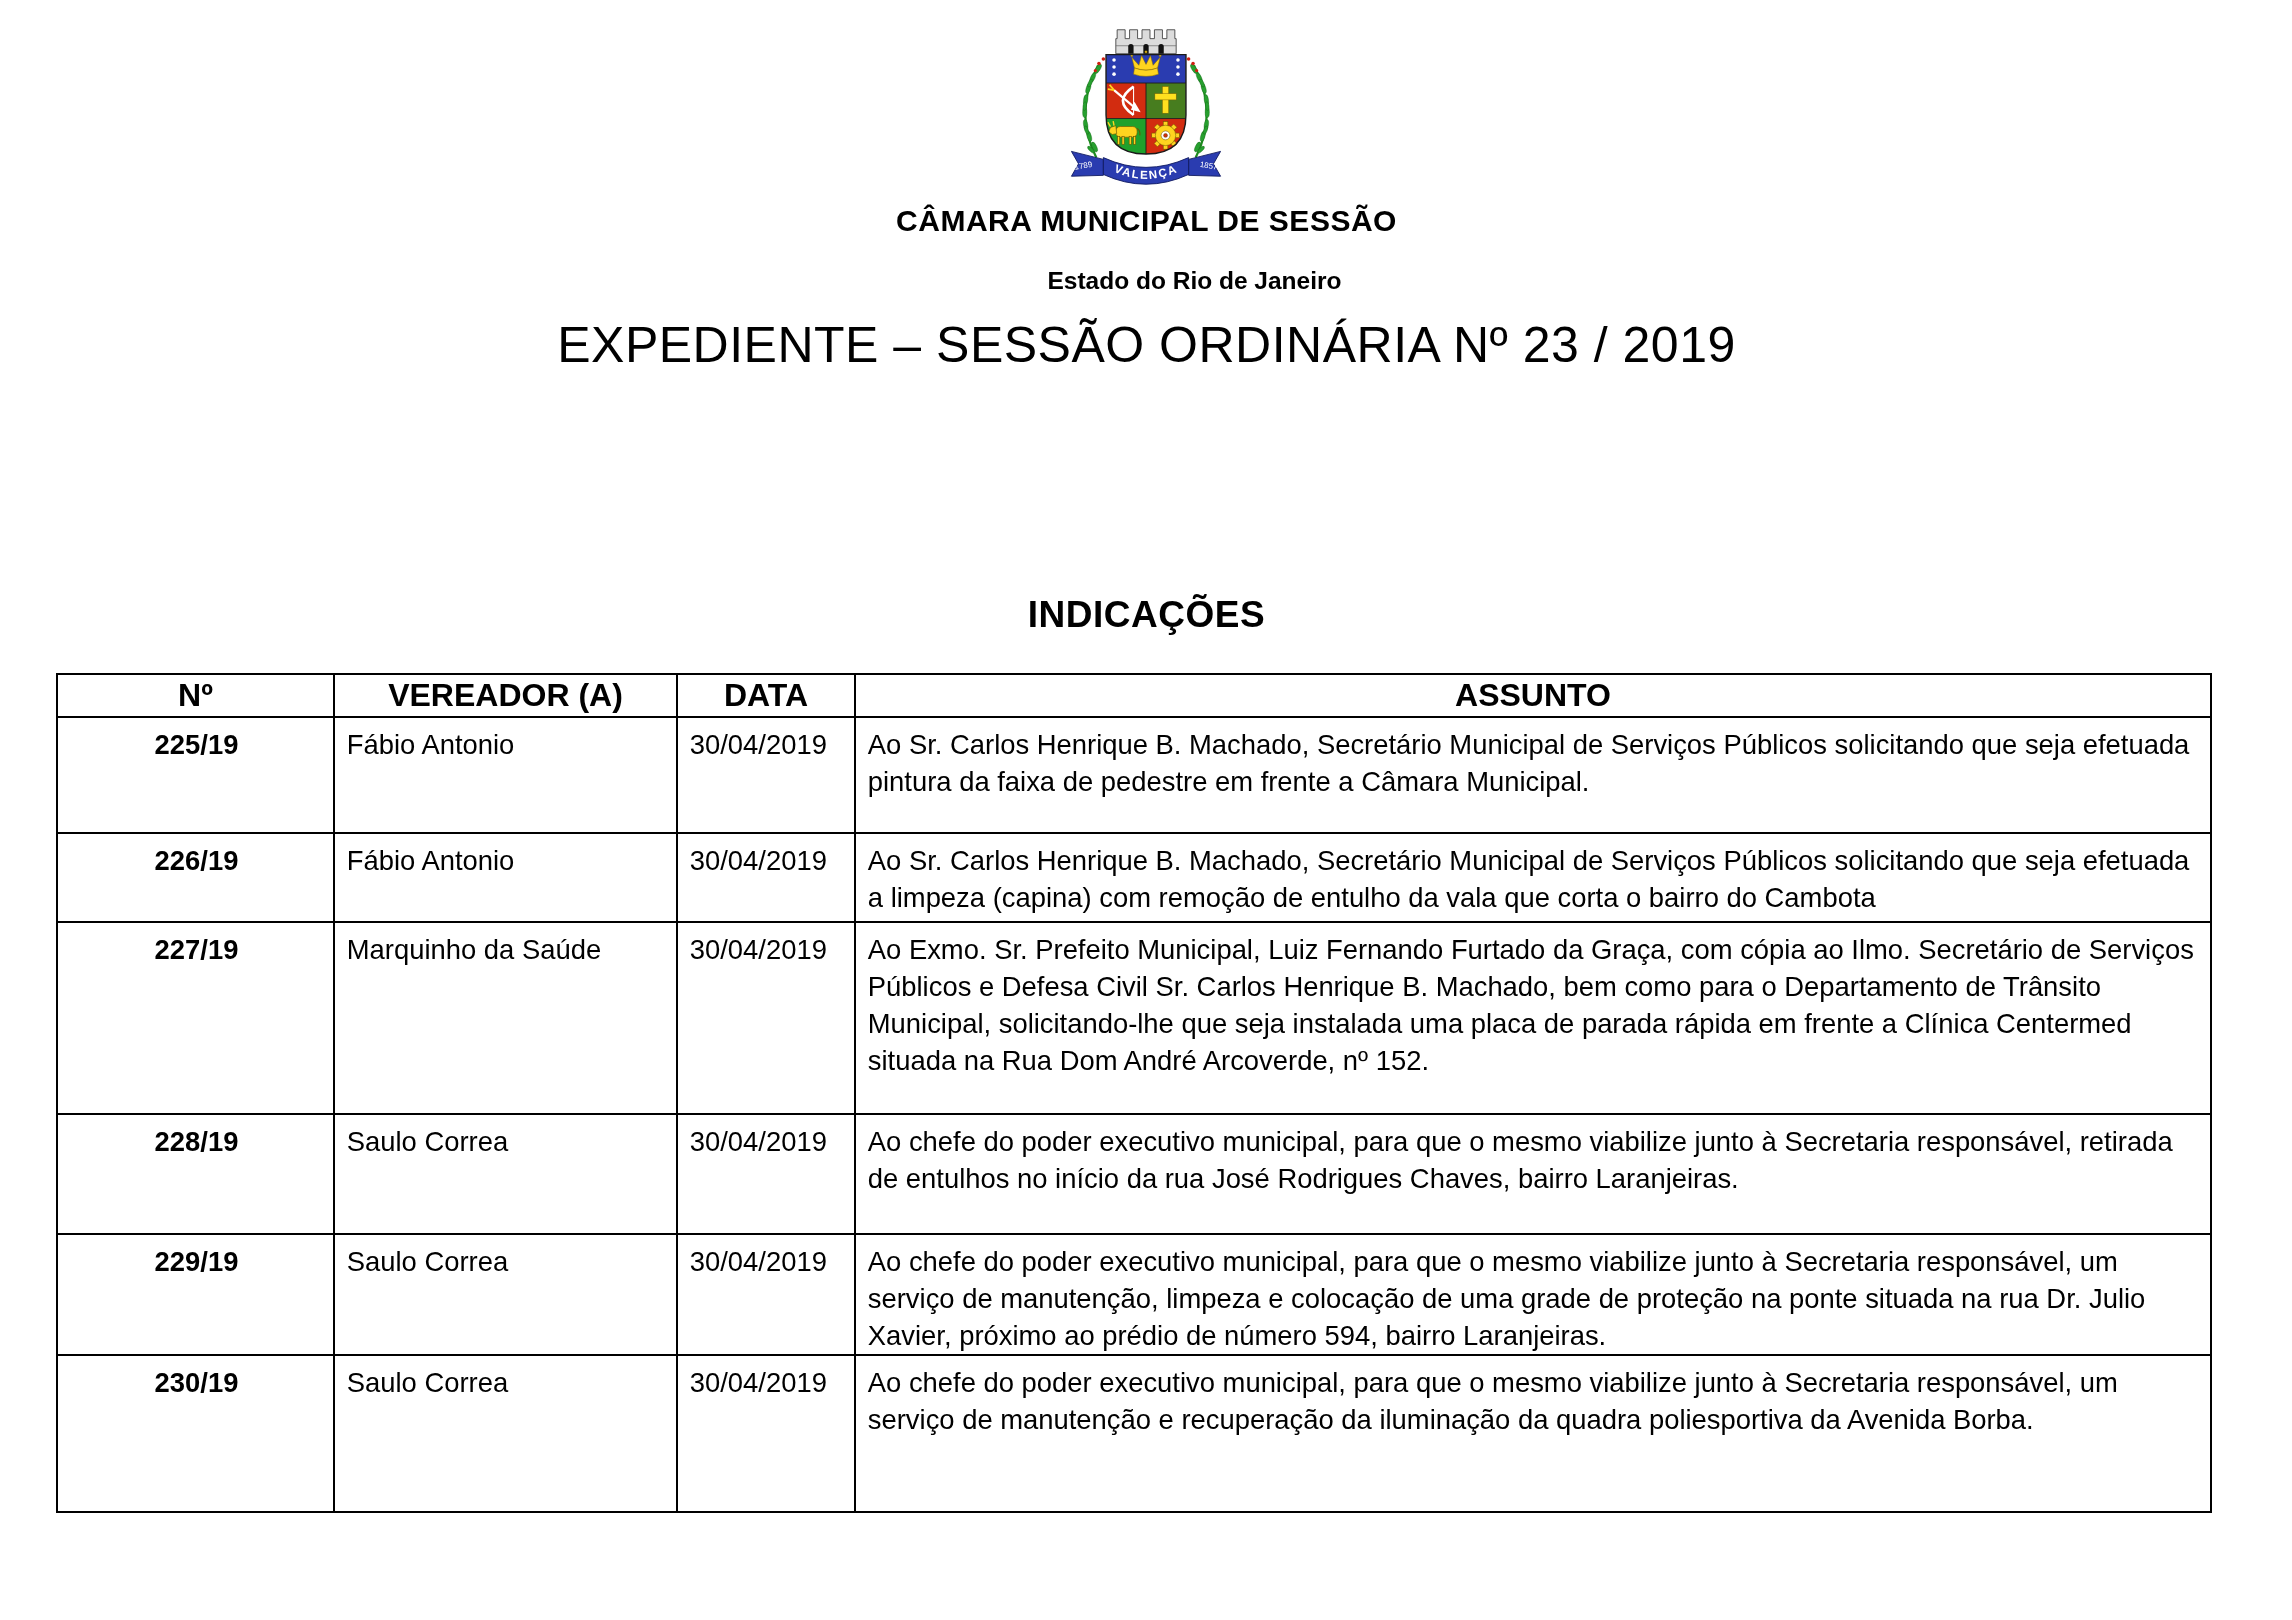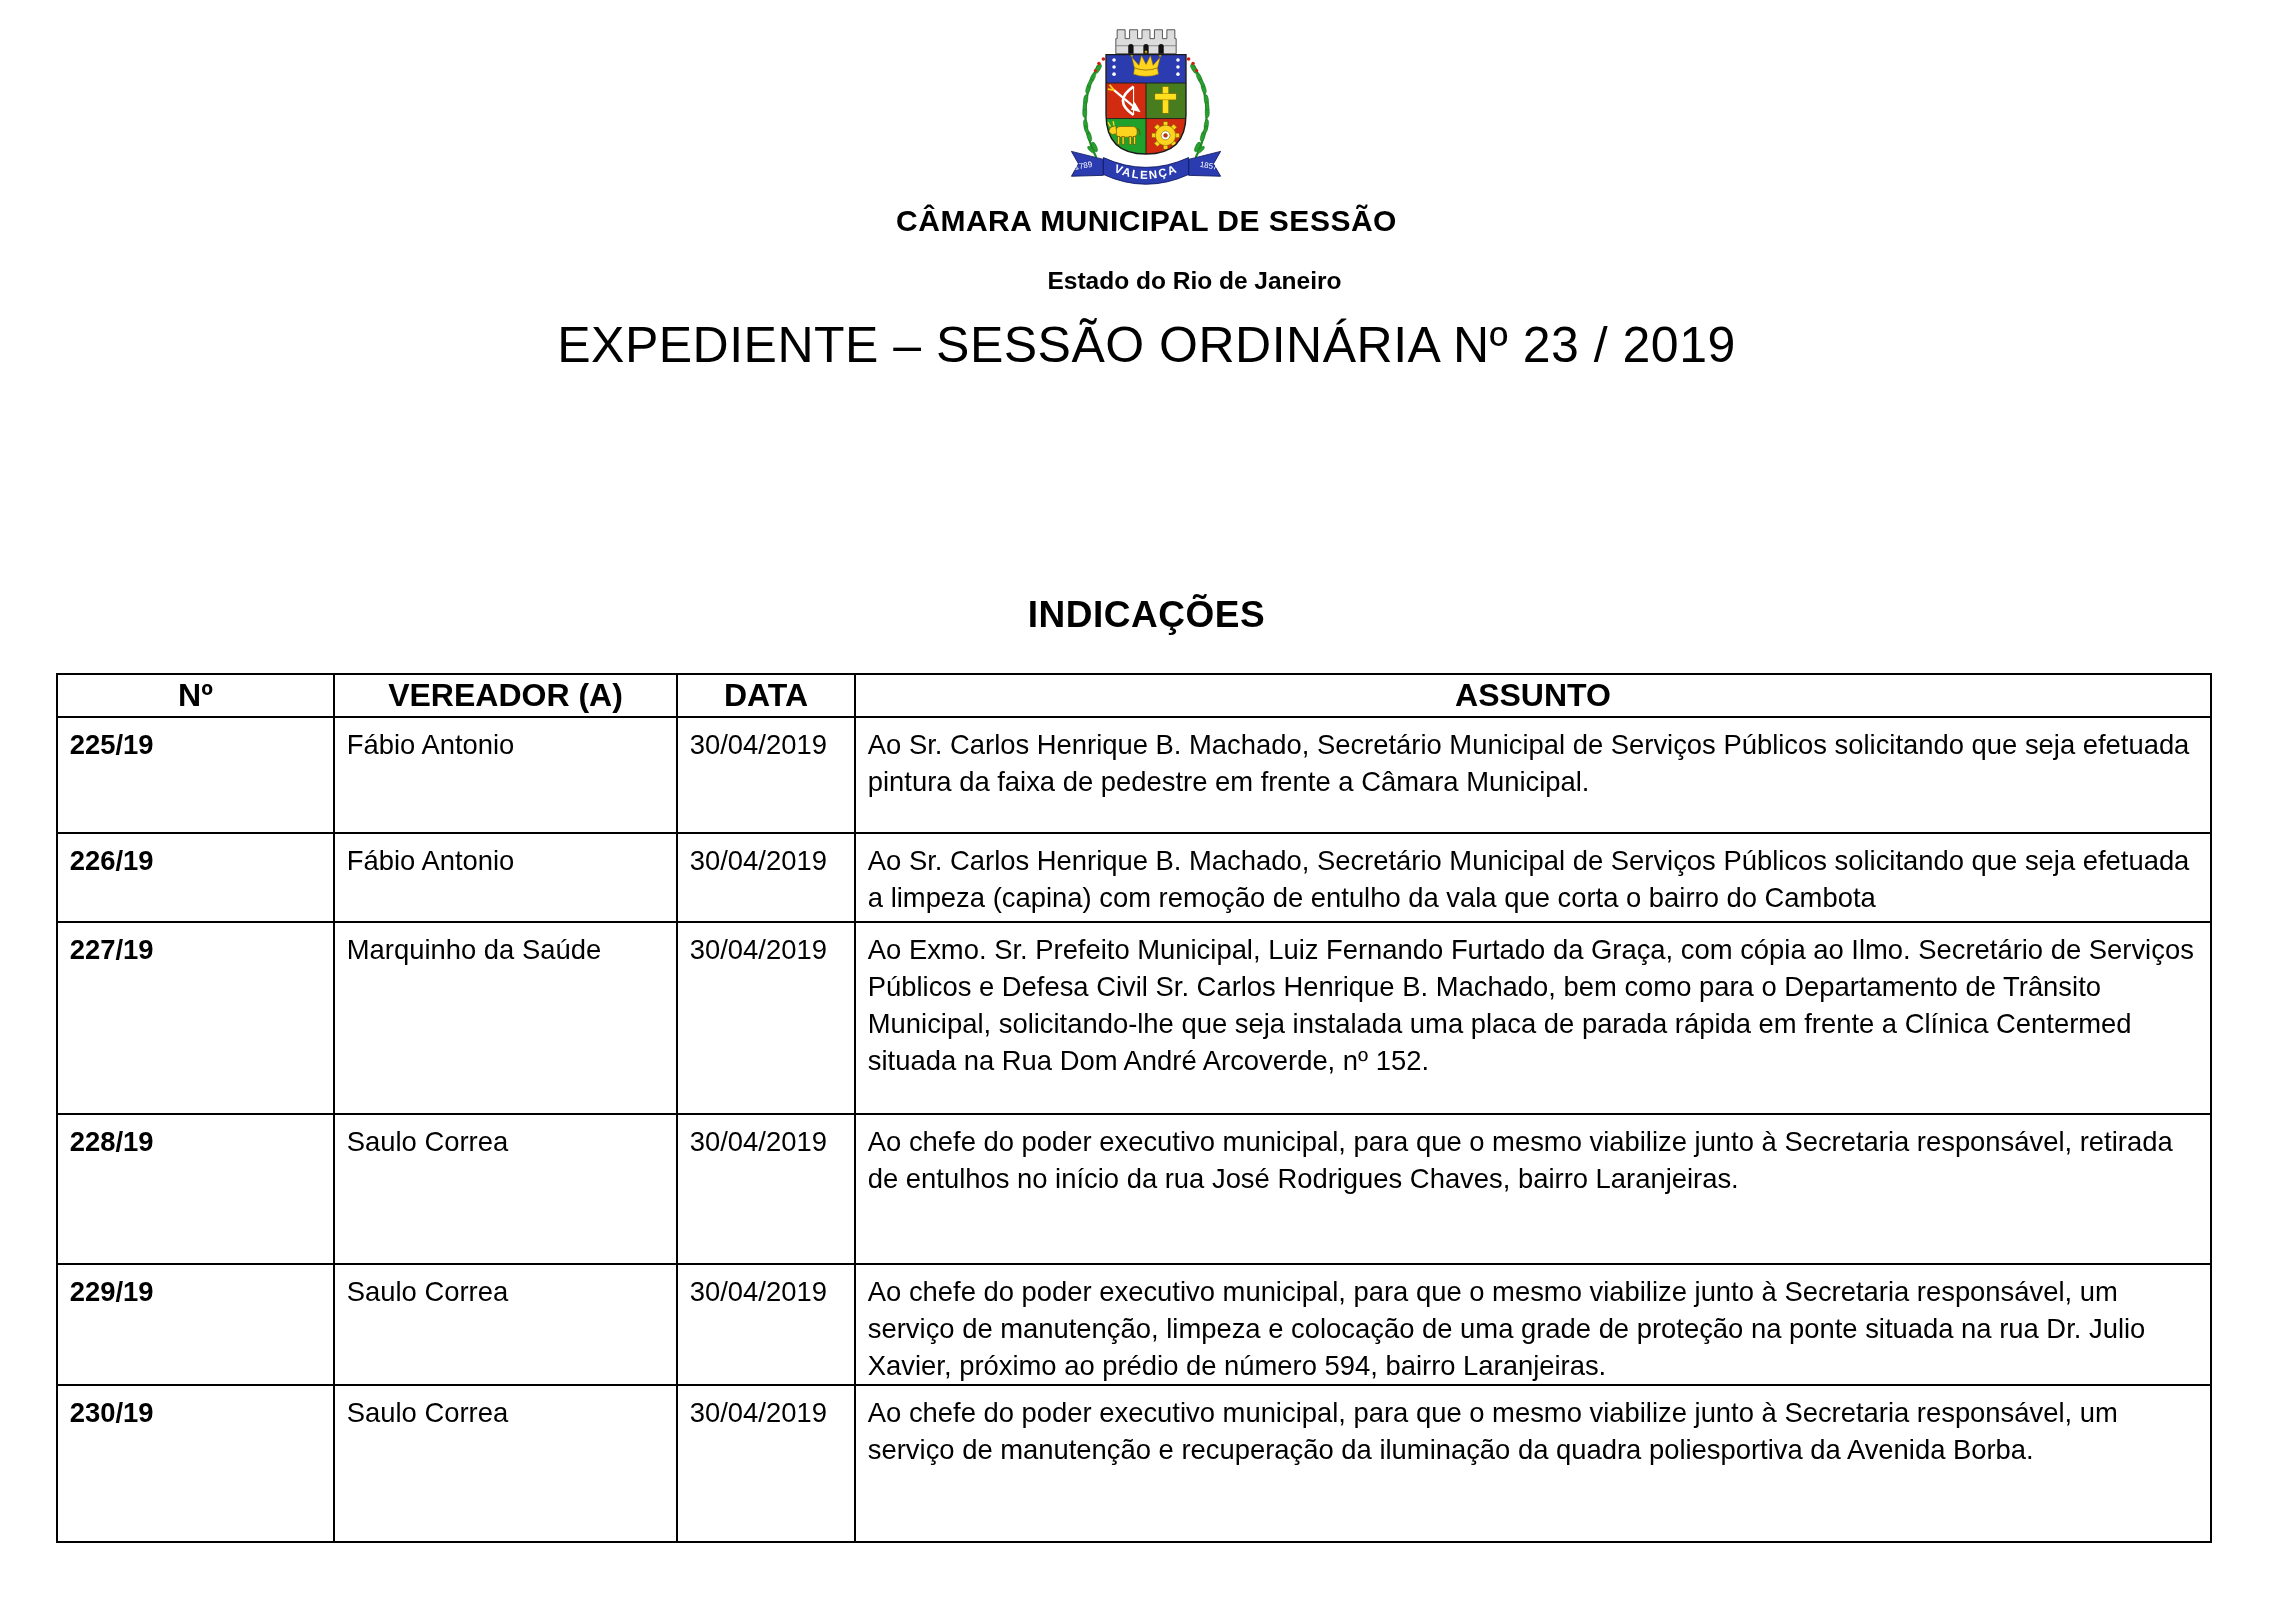--- a/index.html
+++ b/index.html
@@ -24,26 +24,26 @@
     border-top:2.9px solid #000;border-bottom:2.9px solid #000;border-radius:10px;
   }
   table.indic th{
     height:39px;font-size:32px;font-weight:bold;text-align:center;
     vertical-align:middle;padding:1px 2px;
   }
   table.indic td{
     vertical-align:top;font-size:27.4px;line-height:37px;
     padding:7.8px 9.8px 0 11.8px;overflow:hidden;
   }
-  td.c-num{font-weight:bold;padding-left:0;padding-right:0;}
+  td.c-num{text-align:center;font-weight:bold;padding-left:0;padding-right:0;}
   td.c-assunto{padding-right:15.7px;}
   tbody tr:nth-child(1){height:116px;}
   tbody tr:nth-child(2){height:89px;}
   tbody tr:nth-child(3){height:192px;}
-  tbody tr:nth-child(4){height:150px;}
+  tbody tr:nth-child(4){height:120px;}
   tbody tr:nth-child(5){height:107px;}
   tbody tr:nth-child(6){height:157px;}
 </style>
 </head>
 <body>
 
 <svg class="crest" viewBox="0 0 200 205" aria-hidden="true">
   <defs>
     <clipPath id="shieldClip">
       <path d="M55,48 H145 V116 Q145,160 100,160 Q55,160 55,116 Z"></path>

